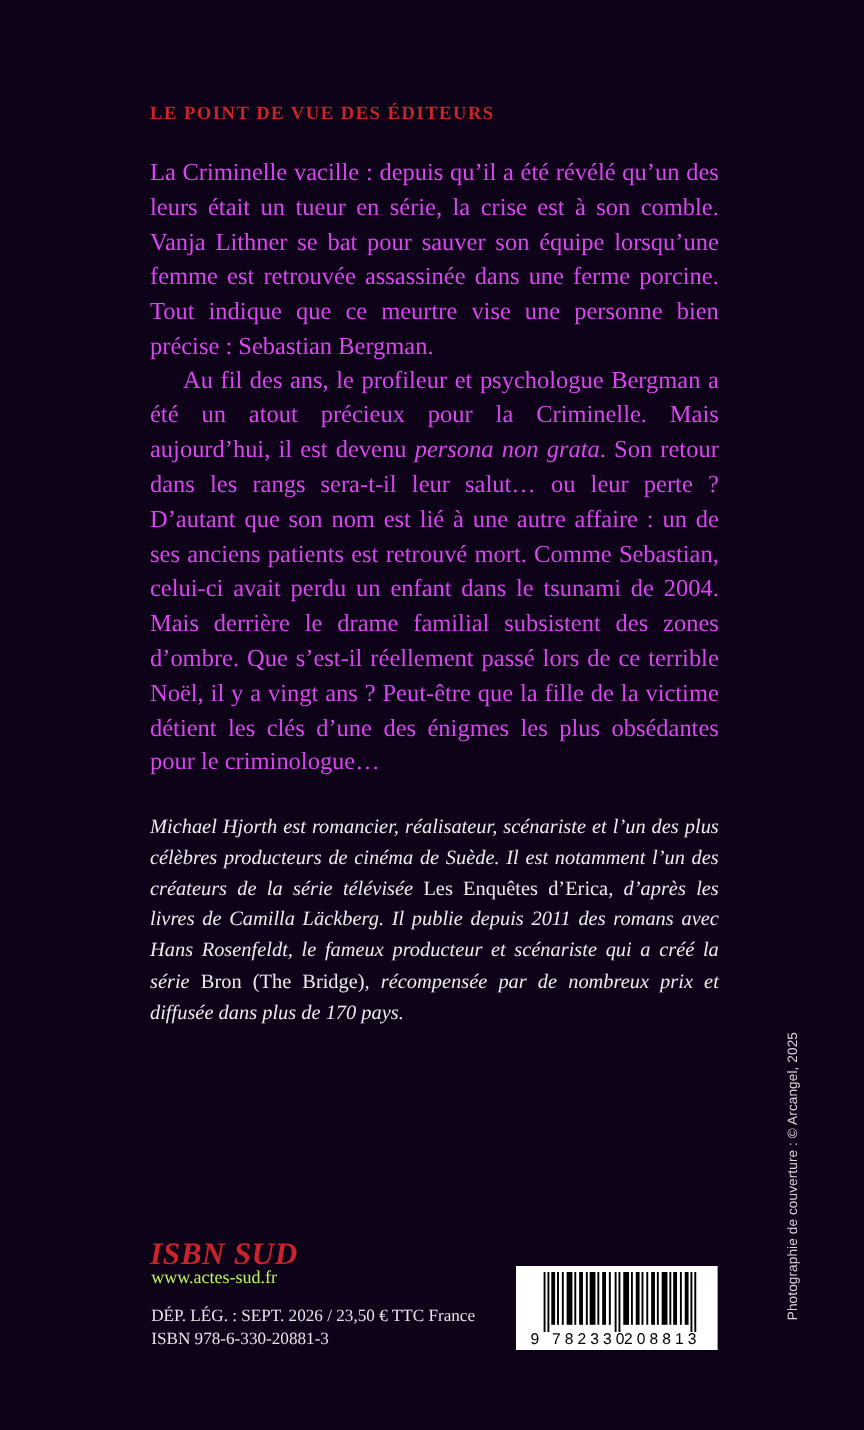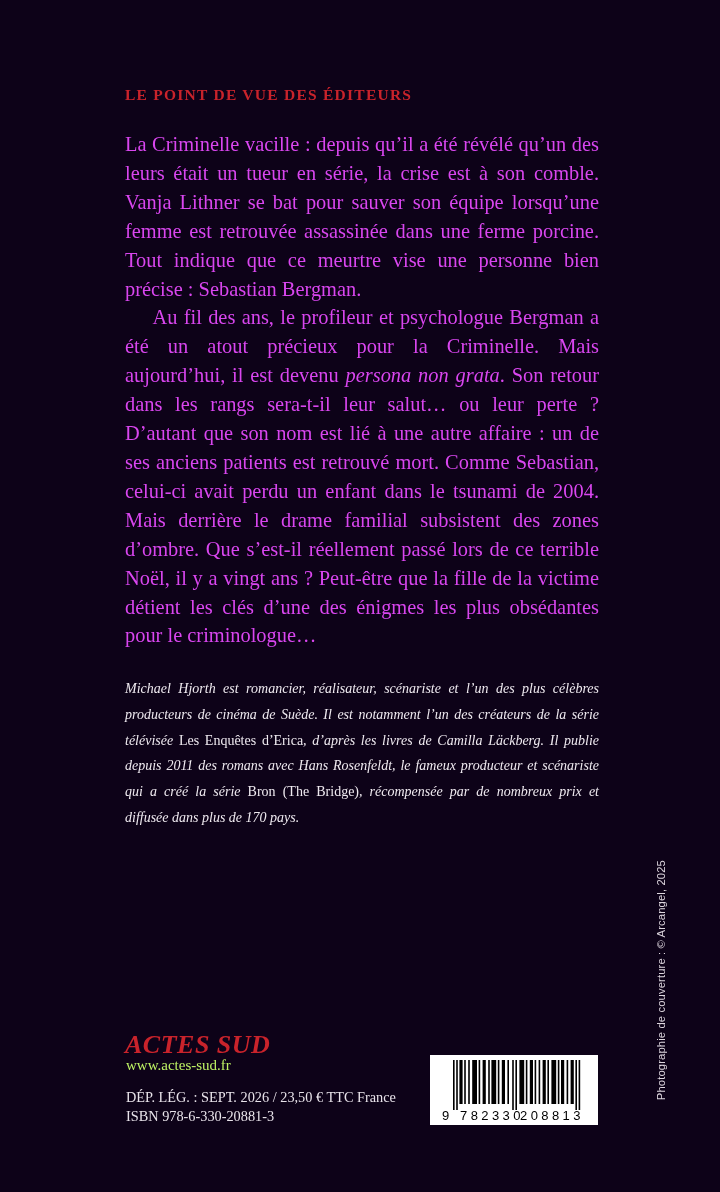--- a/index.html
+++ b/index.html
@@ -56,21 +56,21 @@
   .blurb em {
   }
 
   
   .bio {
     position: absolute;
     left: 125px;
     top: 676px;
     width: 474px;
     color: #efeaf0;
-    font-size: 14px;
+    font-size: 17px;
     line-height: 25.8px;
     font-style: italic;
     text-align: justify;
     text-justify: inter-word;
     font-family: "Liberation Serif", "DejaVu Serif", serif;
   }
   .bio p { margin: 0; }
   .bio .roman { font-style: normal; }
 
   
@@ -146,21 +146,21 @@
 
   <div class="blurb">
     <p><span>La Criminelle vacille : depuis qu’il a été révélé qu’un des leurs était un tueur en série, la crise est à son comble. Vanja Lithner se bat pour sauver son équipe lorsqu’une femme est retrouvée assassinée dans une ferme porcine. Tout indique que ce meurtre vise une personne bien précise : Sebastian Bergman.</span></p>
     <p><span>Au fil des ans, le profileur et psychologue Bergman a été un atout précieux pour la Criminelle. Mais aujourd’hui, il est devenu </span><em>persona non grata</em><span>. Son retour dans les rangs sera-t-il leur salut… ou leur perte ? D’autant que son nom est lié à une autre affaire : un de ses anciens patients est retrouvé mort. Comme Sebastian, celui-ci avait perdu un enfant dans le tsunami de 2004. Mais derrière le drame familial subsistent des zones d’ombre. Que s’est-il réellement passé lors de ce terrible Noël, il y a vingt ans ? Peut-être que la fille de la victime détient les clés d’une des énigmes les plus obsédantes pour le criminologue…</span></p>
   </div>
 
   <div class="bio">
     <p><span>Michael Hjorth est romancier, réalisateur, scénariste et l’un des plus célèbres producteurs de cinéma de Suède. Il est notamment l’un des créateurs de la série télévisée </span><span class="roman">Les Enquêtes d’Erica</span><span>, d’après les livres de Camilla Läckberg. Il publie depuis 2011 des romans avec Hans Rosenfeldt, le fameux producteur et scénariste qui a créé la série </span><span class="roman">Bron (The Bridge)</span><span>, récompensée par de nombreux prix et diffusée dans plus de 170 pays.</span></p>
   </div>
 
-  <div class="publisher-logo">ACTES SUD</div>
+  <div class="publisher-logo">ISBN SUD</div>
 
   <div class="publisher-url">www.actes-sud.fr</div>
 
   <div class="legal-line deposit">DÉP. LÉG. : SEPT. 2026 / 23,50 € TTC France</div>
 
   <div class="legal-line isbn">ISBN 978-6-330-20881-3</div>
 
   <div class="barcode">
     <svg class="barcode-svg" viewBox="0 0 156 62" preserveAspectRatio="none">
       <g fill="#000000">

